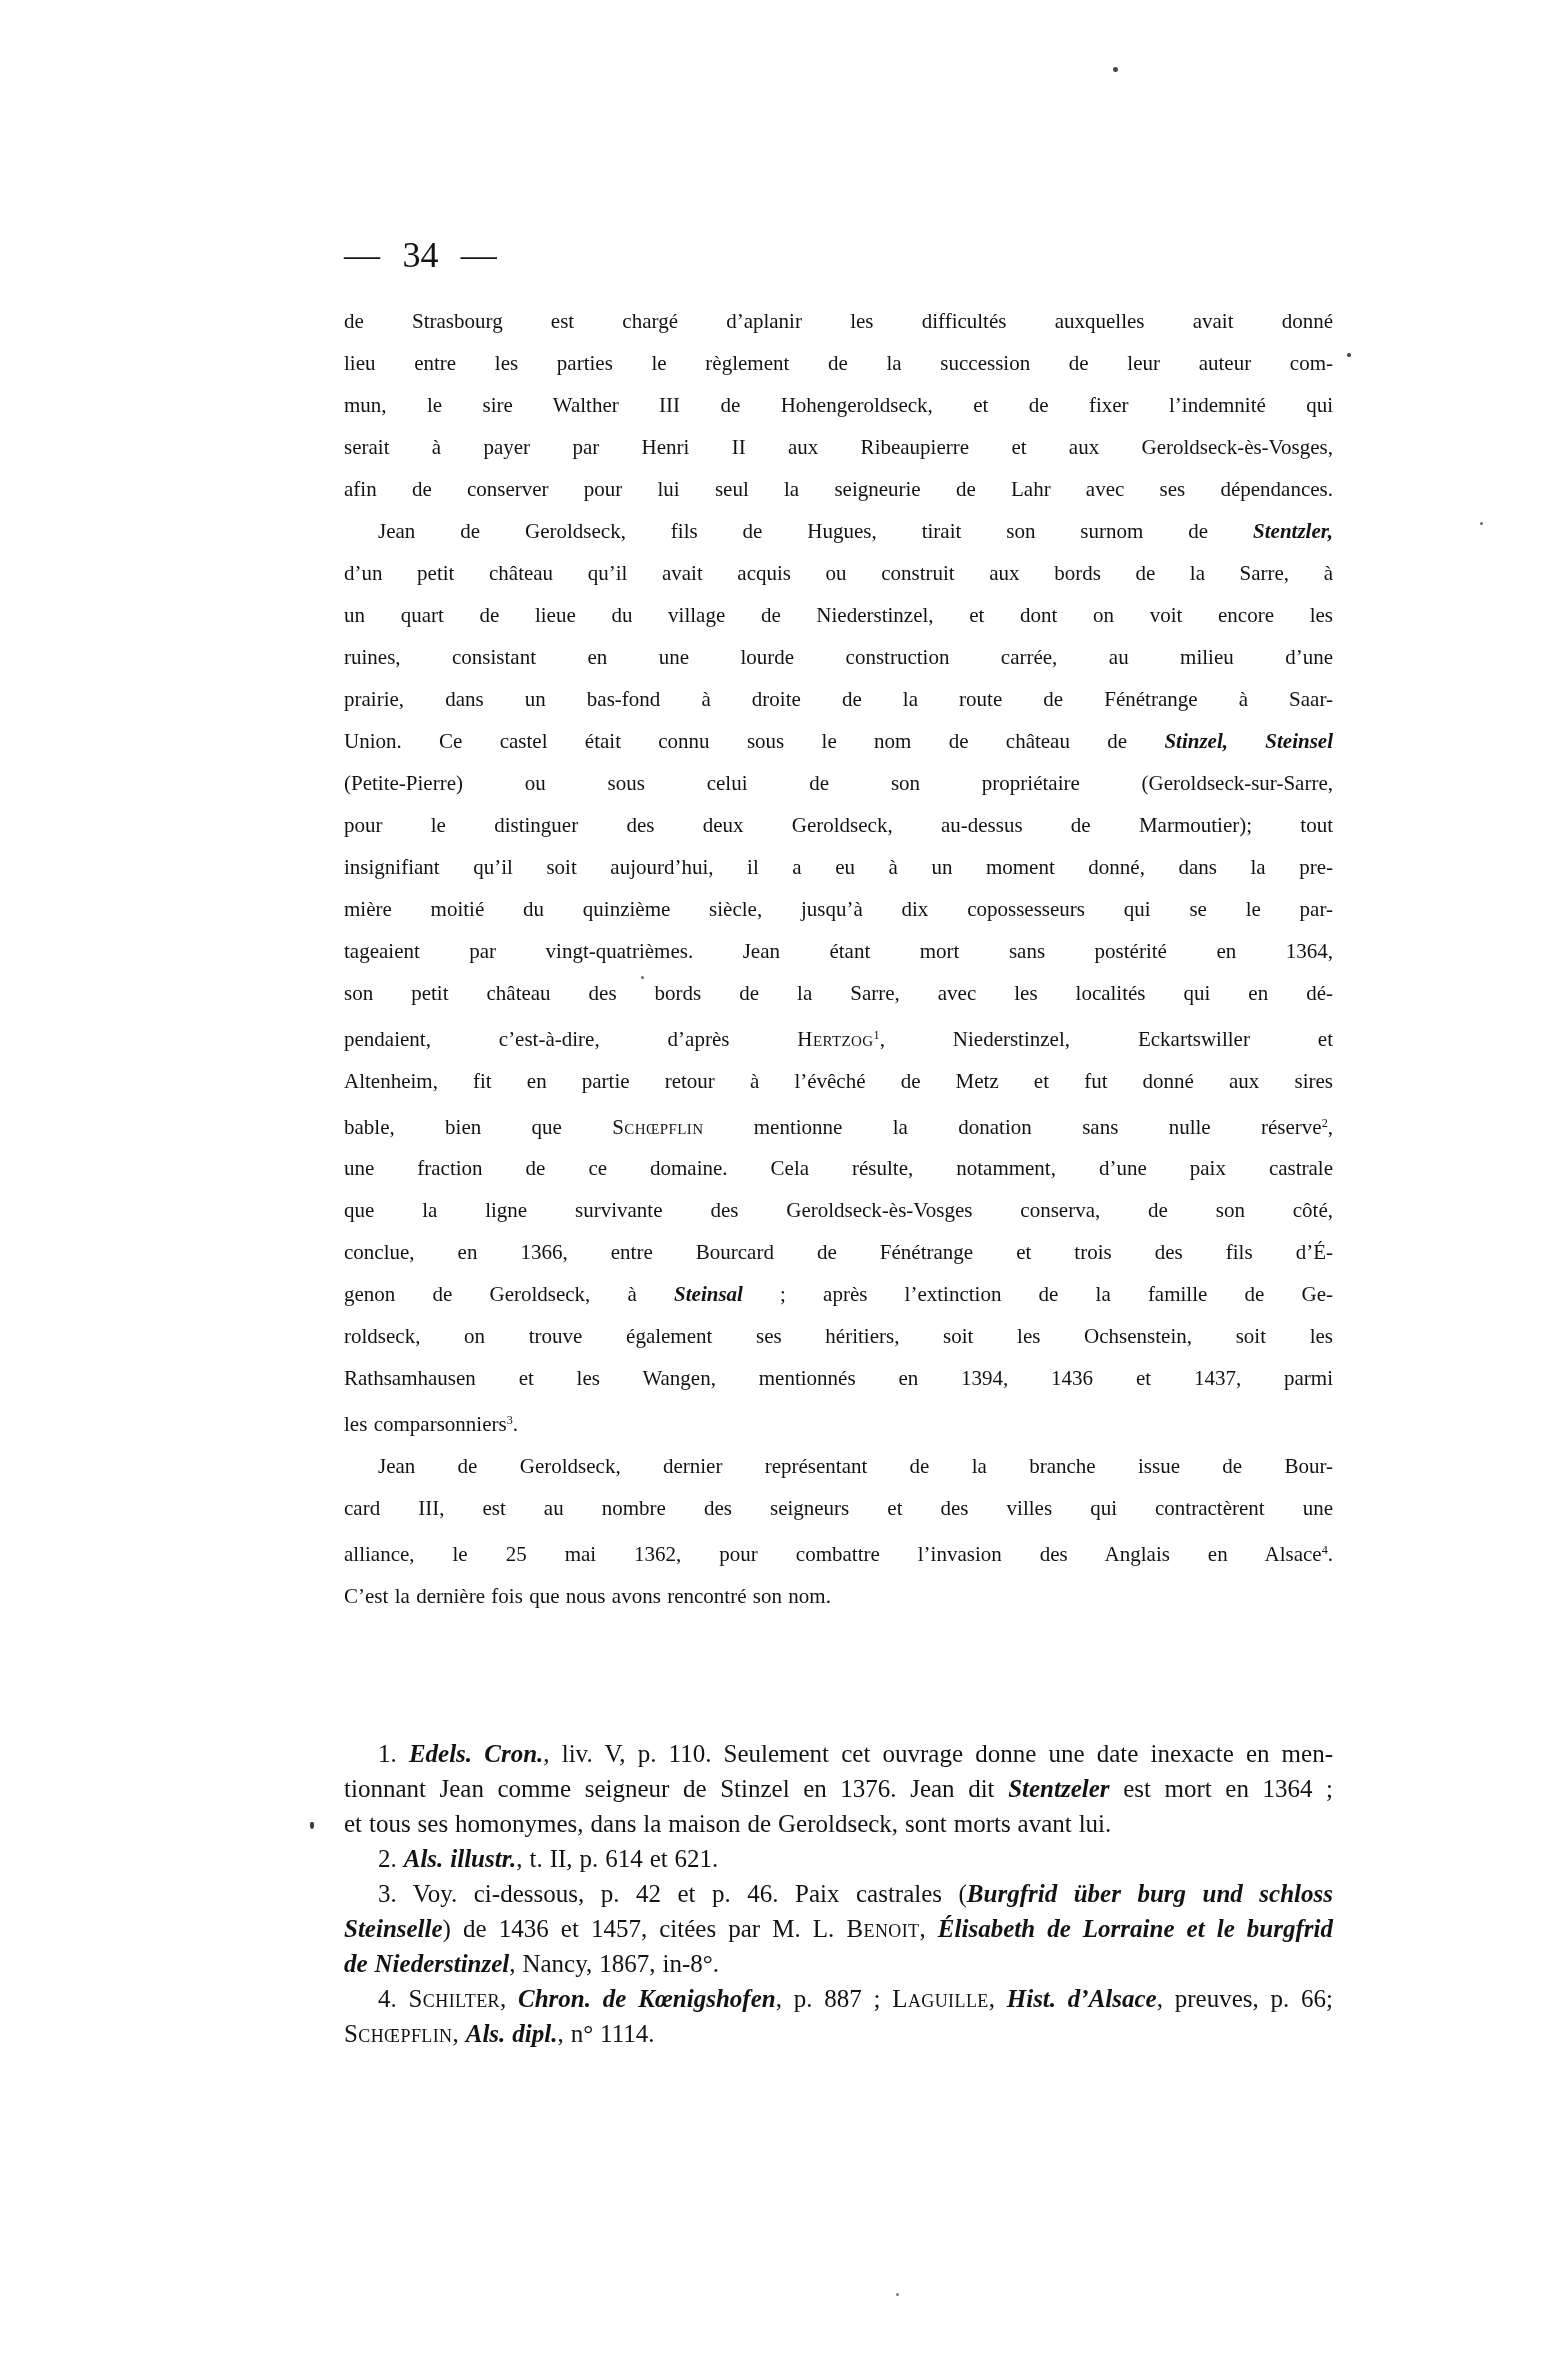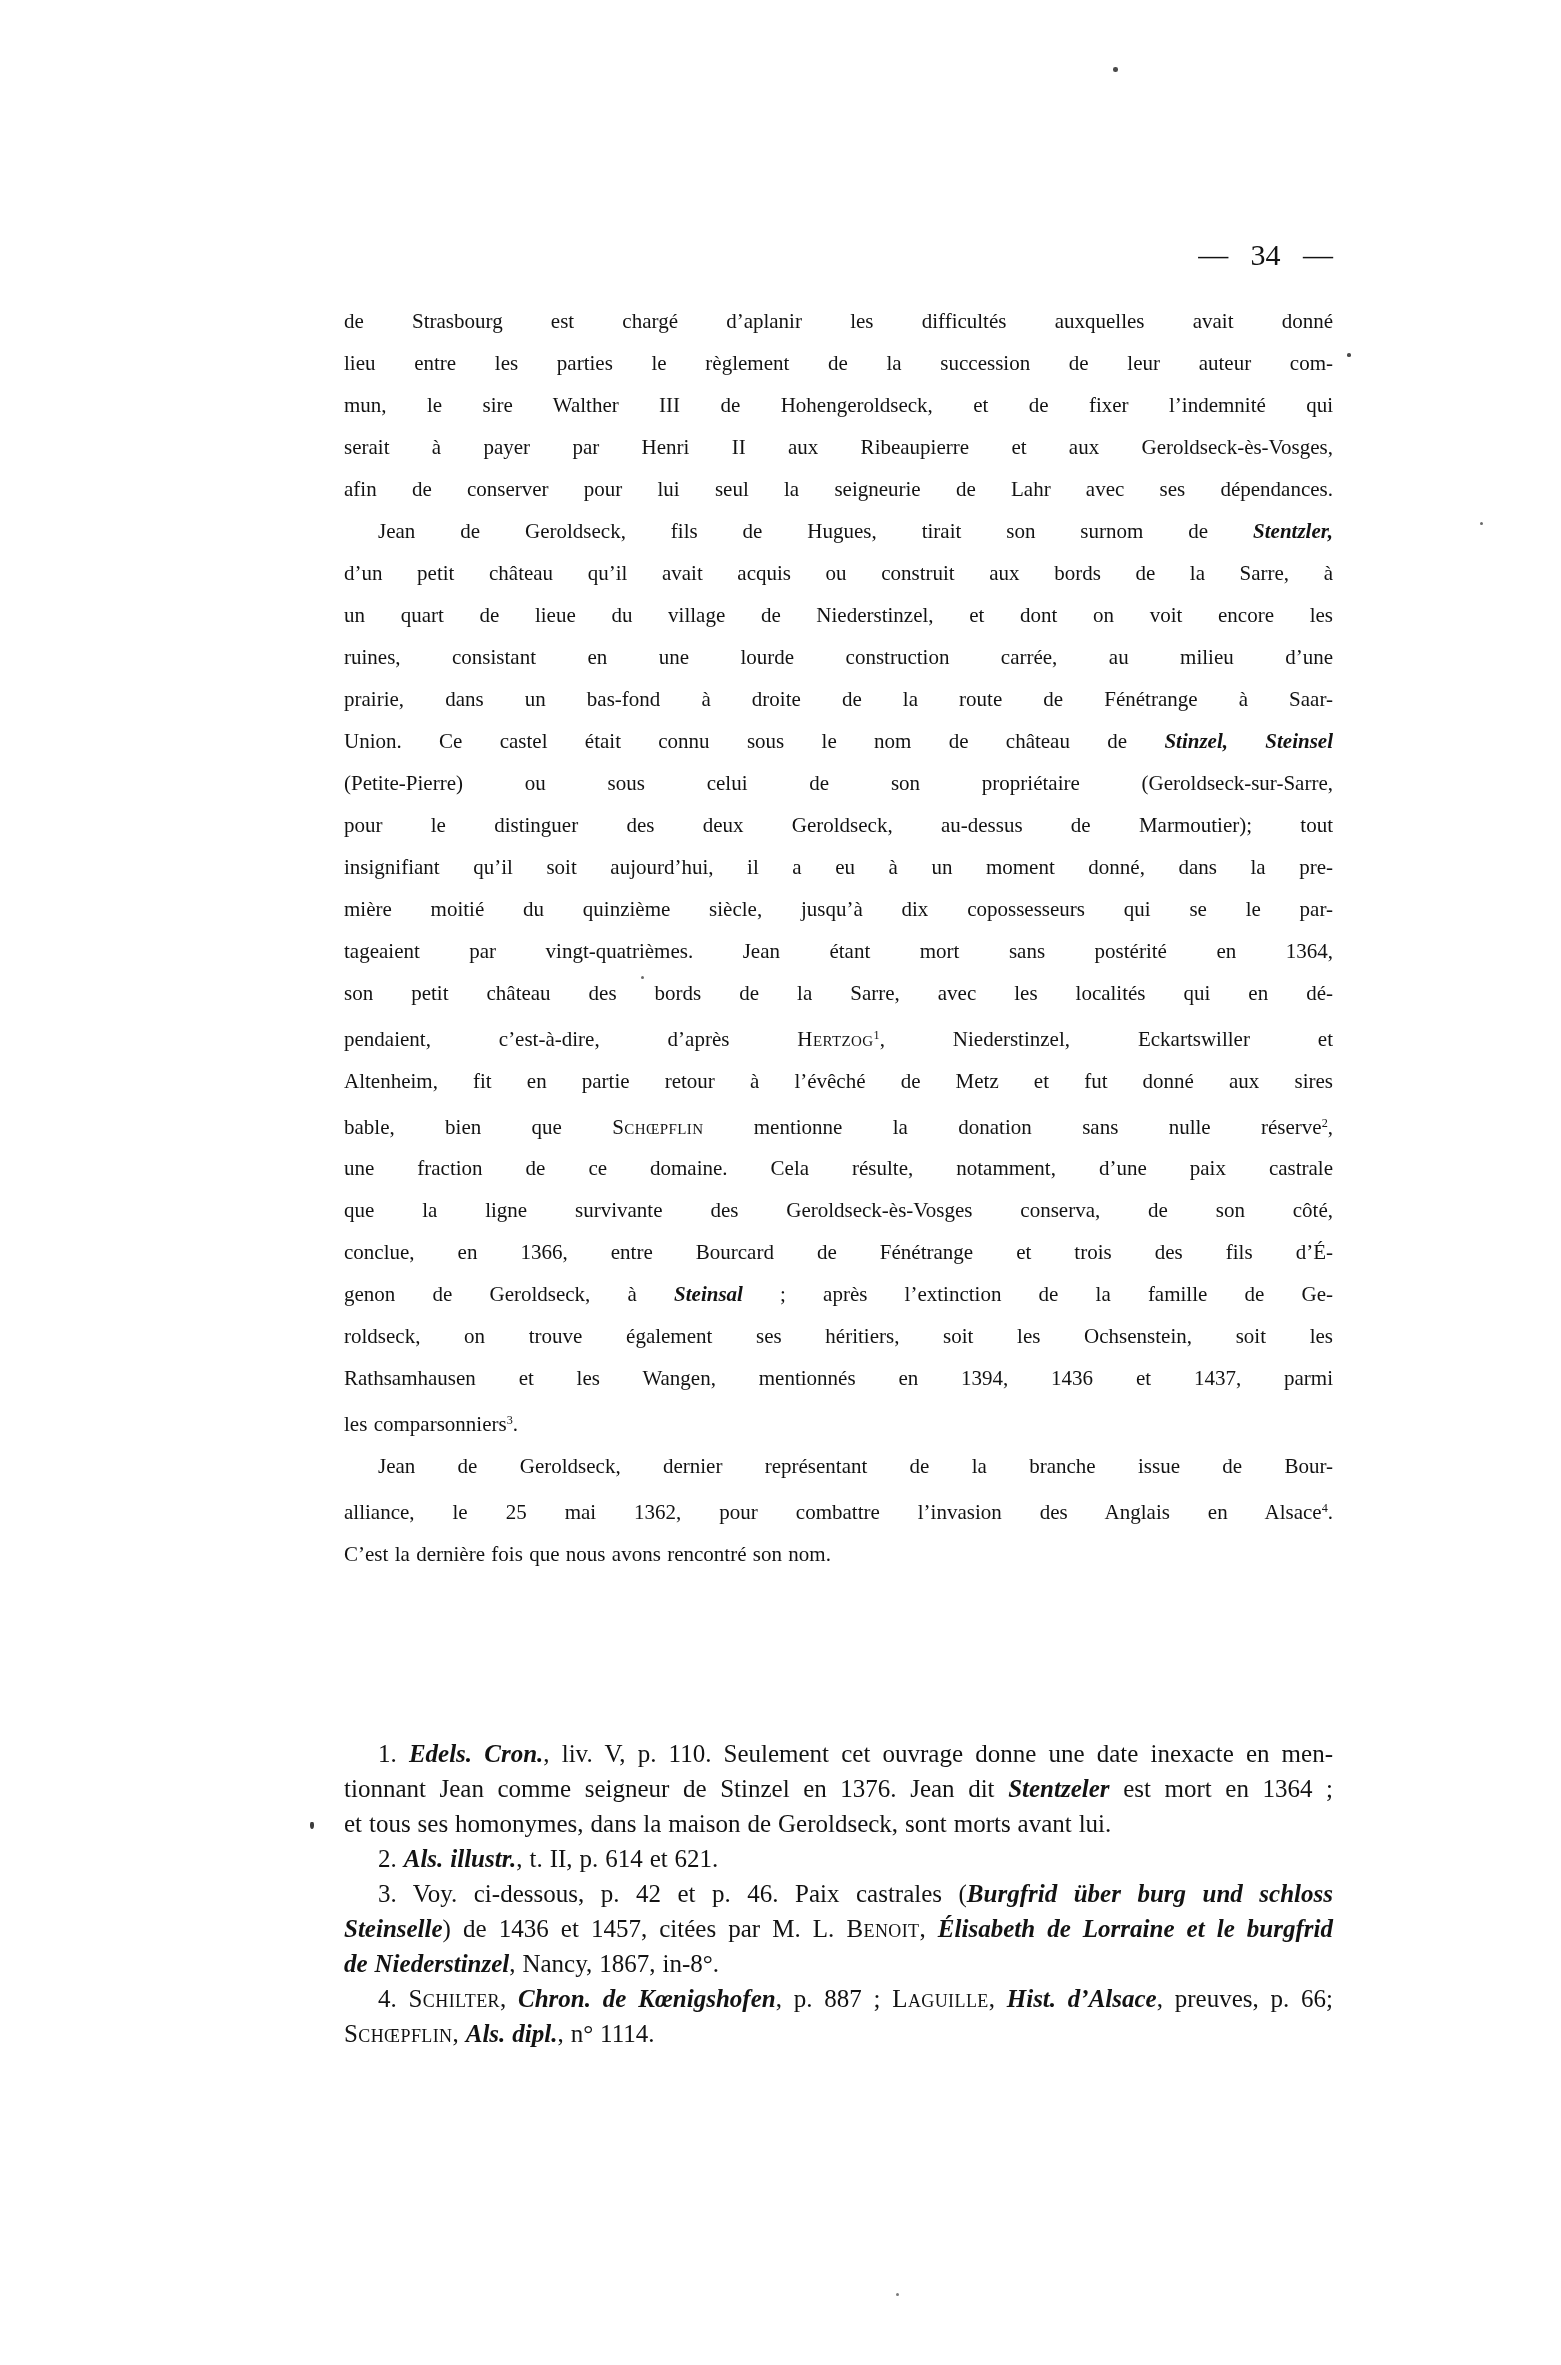--- a/index.html
+++ b/index.html
@@ -1,19 +1,19 @@
 <!DOCTYPE html>
 <html style="font-size:12px"><head>
 <meta charset="utf-8">
 <style>
   html,body{margin:0;padding:0;background:#ffffff;}
   .page{position:relative;width:1562px;height:2366px;background:#ffffff;color:#131313;
         font-family:"Liberation Serif","DejaVu Serif",serif;overflow:hidden;}
-  .header{position:absolute;top:238px;left:344px;width:989px;text-align:right;
-          font-size:30px;line-height:34px;white-space:nowrap;}
+  .header{position:absolute;top:238px;left:344px;width:989px;text-align:left;
+          font-size:36px;line-height:34px;white-space:nowrap;}
   .header .dash{letter-spacing:0;}
   .header .num{margin:0 22.4px;}
   .body-col{position:absolute;left:344px;top:300px;width:989px;
             font-size:21px;line-height:42px;word-spacing:1.1px;}
   .fn-col{position:absolute;left:344px;top:1736px;width:989px;
           font-size:25px;line-height:35px;word-spacing:0.7px;}
   .line{text-align:justify;text-align-last:justify;}
   .line.no-j{text-align-last:left;}
   .line.ind{text-indent:34px;}
   .it{font-style:italic;font-weight:bold;}
@@ -53,20 +53,21 @@
       <div class="line"><span>Altenheim, fit en partie retour à l’évêché de Metz et fut donné aux sires</span></div>
       <div class="line"><span>bable, bien que </span><span class="sc">Schœpflin</span><span> mentionne la donation sans nulle réserve</span><span class="sup">2</span><span>,</span></div>
       <div class="line"><span>une fraction de ce domaine. Cela résulte, notamment, d’une paix castrale</span></div>
       <div class="line"><span>que la ligne survivante des Geroldseck-ès-Vosges conserva, de son côté,</span></div>
       <div class="line"><span>conclue, en 1366, entre Bourcard de Fénétrange et trois des fils d’É-</span></div>
       <div class="line"><span>genon de Geroldseck, à </span><span class="it">Steinsal</span><span> ; après l’extinction de la famille de Ge-</span></div>
       <div class="line"><span>roldseck, on trouve également ses héritiers, soit les Ochsenstein, soit les</span></div>
       <div class="line"><span>Rathsamhausen et les Wangen, mentionnés en 1394, 1436 et 1437, parmi</span></div>
       <div class="line no-j"><span>les comparsonniers</span><span class="sup">3</span><span>.</span></div>
       <div class="line ind"><span>Jean de Geroldseck, dernier représentant de la branche issue de Bour-</span></div>
+      <div class="line"><span>card III, est au nombre des seigneurs et des villes qui contractèrent une</span></div>
       <div class="line"><span>alliance, le 25 mai 1362, pour combattre l’invasion des Anglais en Alsace</span><span class="sup">4</span><span>.</span></div>
       <div class="line no-j"><span>C’est la dernière fois que nous avons rencontré son nom.</span></div>
     </div>
 
   <div class="fn-col" id="footnote-lines">
       <div class="line ind"><span>1. </span><span class="it bd">Edels. Cron.</span><span>, liv. V, p. 110. Seulement cet ouvrage donne une date inexacte en men-</span></div>
       <div class="line"><span>tionnant Jean comme seigneur de Stinzel en 1376. Jean dit </span><span class="it">Stentzeler</span><span> est mort en 1364 ;</span></div>
       <div class="line no-j"><span>et tous ses homonymes, dans la maison de Geroldseck, sont morts avant lui.</span></div>
       <div class="line no-j ind"><span>2. </span><span class="it">Als. illustr.</span><span>, t. II, p. 614 et 621.</span></div>
       <div class="line ind"><span>3. Voy. ci-dessous, p. 42 et p. 46. Paix castrales (</span><span class="it">Burgfrid über burg und schloss</span></div>

